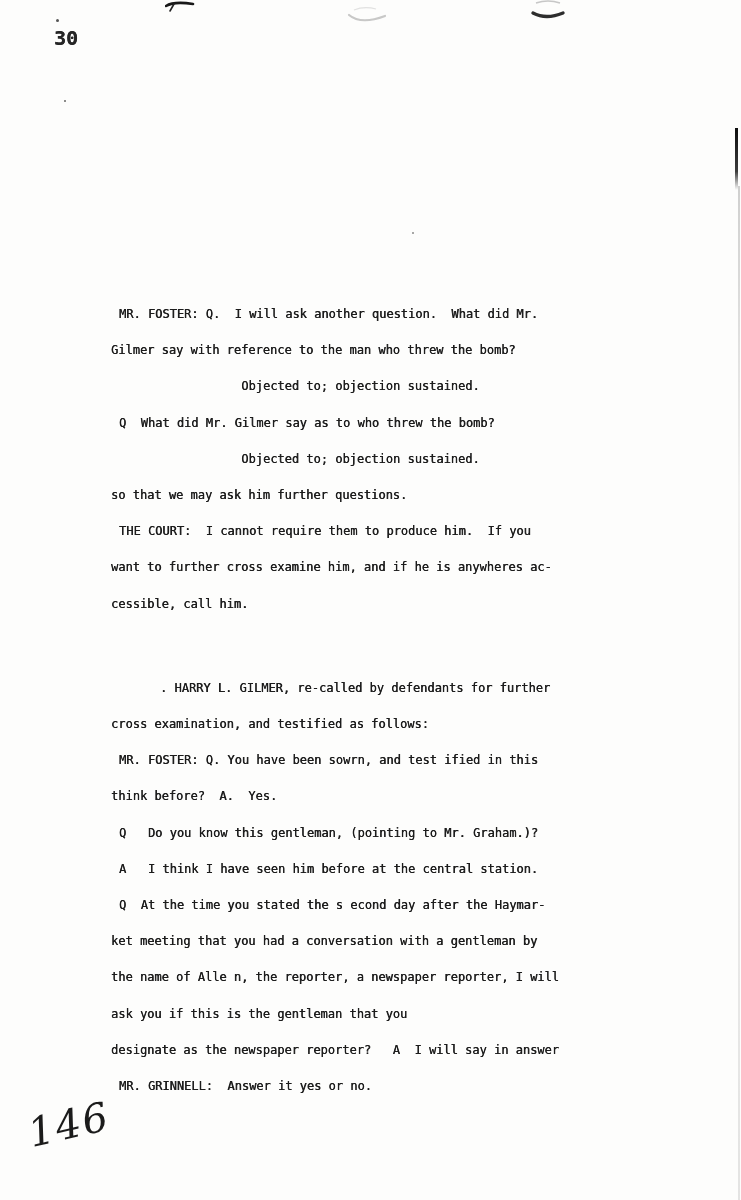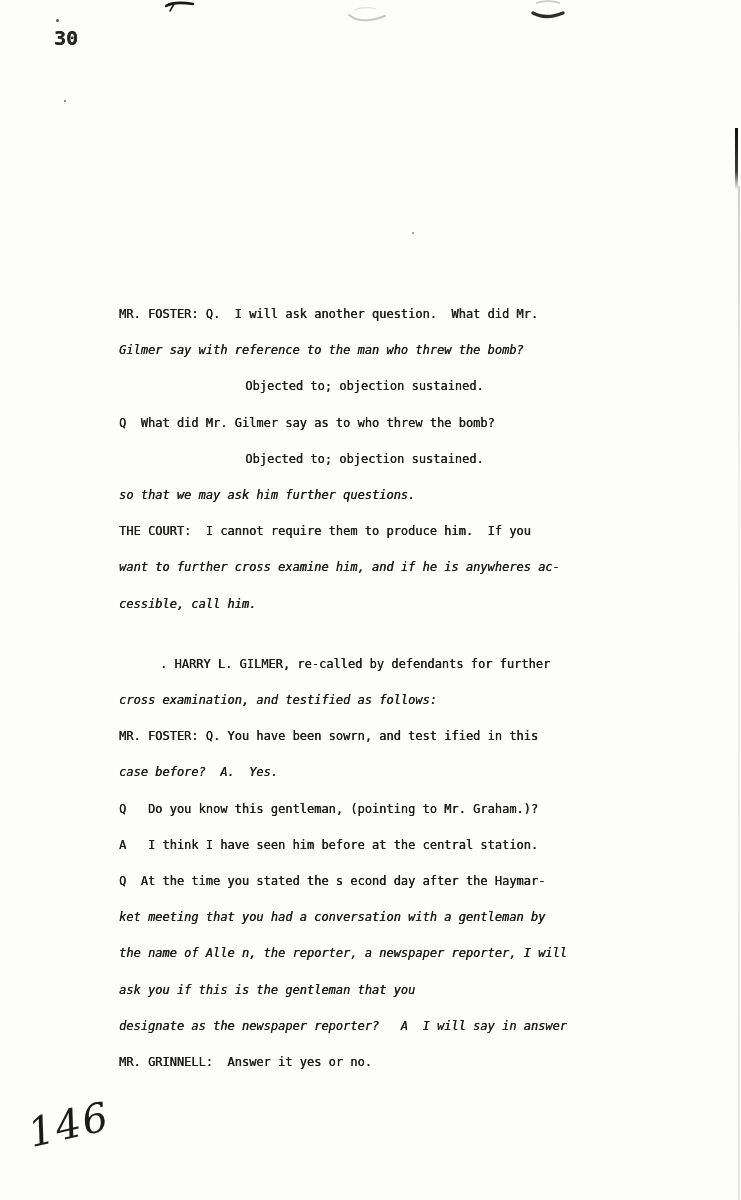--- a/index.html
+++ b/index.html
@@ -25,24 +25,24 @@
   .transcript {
     position: absolute;
     left: 103px; top: 296px;
     font-size: 12px;
     line-height: 36.2px;
     color: #1c1c1c;
     text-shadow: 0.35px 0 0 currentColor;
   }
   .line { white-space: pre; }
   .line.speaker   { margin-left: 16px; }
-  .line.plain     { margin-left: 16px; font-style: italic; }
+  .line.plain     { margin-left: 8px; }
   .line.objection { margin-left: 59px; text-align: center; }
   .line.intro     { margin-left: 57px; }
-  .line.gap       { margin-top: 24px; }
+  .line.gap       { margin-top: 48px; }
   .handwritten {
     position: absolute;
     left: 34px; top: 1110px;
     font-family: "DejaVu Serif", "Liberation Serif", serif;
     font-style: italic;
     font-size: 40px;
     letter-spacing: 2px;
     color: #1b1b1b;
     transform: rotate(-13deg);
     transform-origin: left bottom;
@@ -93,21 +93,21 @@
       <div class="line objection">Objected to; objection sustained.</div>
       <div class="line speaker">Q  What did Mr. Gilmer say as to who threw the bomb?</div>
       <div class="line objection">Objected to; objection sustained.</div>
       <div class="line plain">so that we may ask him further questions.</div>
       <div class="line speaker">THE COURT:  I cannot require them to produce him.  If you</div>
       <div class="line plain">want to further cross examine him, and if he is anywheres ac-</div>
       <div class="line plain">cessible, call him.</div>
       <div class="line intro gap">. HARRY L. GILMER, re-called by defendants for further</div>
       <div class="line plain">cross examination, and testified as follows:</div>
       <div class="line speaker">MR. FOSTER: Q. You have been sowrn, and test ified in this</div>
-      <div class="line plain">case before?  A.  Yes.</div>
+      <div class="line plain">think before?  A.  Yes.</div>
       <div class="line speaker">Q   Do you know this gentleman, (pointing to Mr. Graham.)?</div>
       <div class="line speaker">A   I think I have seen him before at the central station.</div>
       <div class="line speaker">Q  At the time you stated the s econd day after the Haymar-</div>
       <div class="line plain">ket meeting that you had a conversation with a gentleman by</div>
       <div class="line plain">the name of Alle n, the reporter, a newspaper reporter, I will</div>
       <div class="line plain">ask you if this is the gentleman that you</div>
       <div class="line plain">designate as the newspaper reporter?   A  I will say in answer</div>
       <div class="line speaker">MR. GRINNELL:  Answer it yes or no.</div>
     </div>
 

